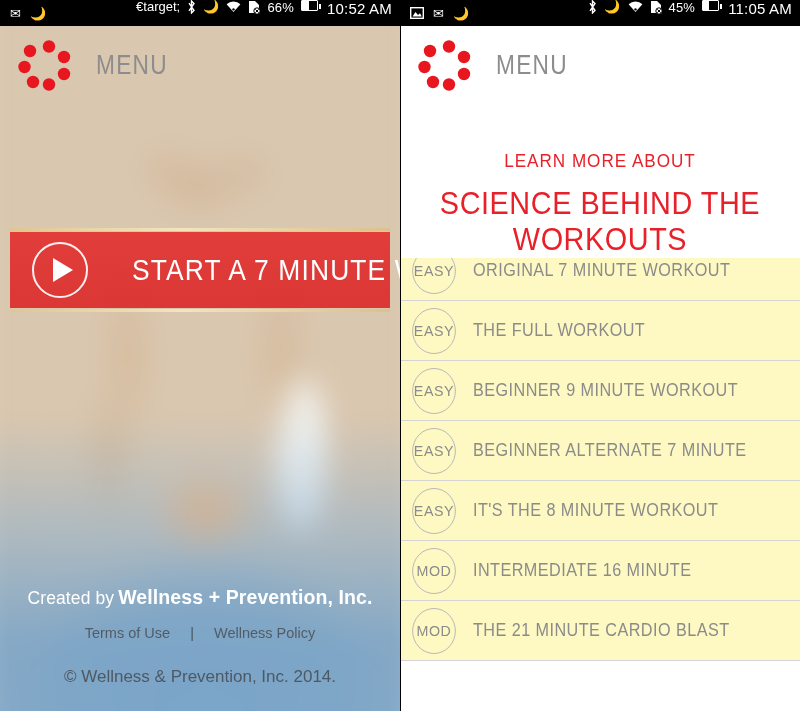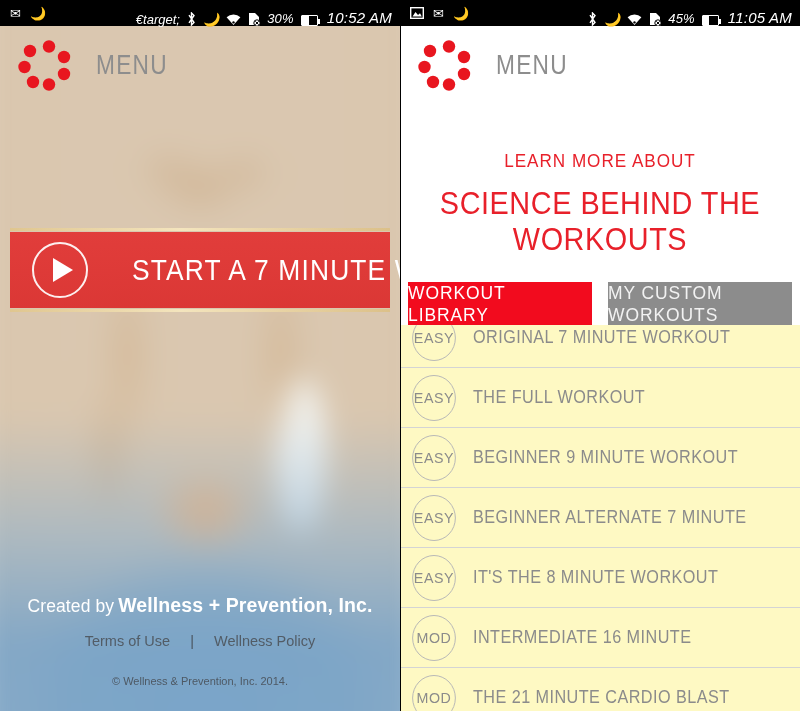--- a/index.html
+++ b/index.html
@@ -41,23 +41,22 @@
     align-items: center;
     gap: 9px;
     padding-left: 10px;
   }
   .sb-right {
     position: absolute;
     right: 8px;
     top: 0;
     height: 26px;
     display: flex;
-    align-items: flex-end;
+    align-items: flex-start;
     gap: 7px;
-    font-style: italic;
   }
   .sb-icon {
     display: inline-block;
     line-height: 1;
     font-size: 13px;
     color: #fff;
   }
   .sb-pct {
     font-size: 13px;
     letter-spacing: 0.2px;
@@ -235,21 +234,21 @@
     margin-left: 4px;
   }
   .links {
     font-size: 14.5px;
     color: #555f68;
     margin-bottom: 26px;
   }
   .links .sep { margin: 0 16px; color: #4a5560; }
   .links a { color: #525c66; text-decoration: none; }
   .copyright {
-    font-size: 11px;
+    font-size: 17px;
     color: #4e5964;
   }
 
   
   .learn-more {
     text-align: center;
     color: #e8202a;
     font-family: "Liberation Sans Narrow", "Liberation Sans", sans-serif;
     font-size: 19px;
     letter-spacing: 1.1px;
@@ -359,21 +358,21 @@
         <span class="sb-icon">🌙</span>
         <svg width="15" height="13" viewBox="0 0 15 13">
             <path d="M7.5 12 L0.6 4.2 A10 10 0 0 1 14.4 4.2 Z" fill="#fff"></path>
             <circle cx="7.5" cy="9.4" r="1.2" fill="#000"></circle>
           </svg>
         <svg width="12" height="14" viewBox="0 0 12 14">
             <path d="M1 1 h6 l4 4 v8 h-10 z" fill="#fff"></path>
             <circle cx="9" cy="11" r="3.2" fill="#fff" stroke="#000" stroke-width="1"></circle>
             <path d="M7.3 9.3 l3.4 3.4 M10.7 9.3 l-3.4 3.4" stroke="#000" stroke-width="1"></path>
           </svg>
-        <span class="sb-pct">30%</span>
+        <span class="sb-pct">66%</span>
         <span class="batt">
             <i style="width:45%"></i>
           </span>
         <span class="sb-time">10:52 AM</span>
       </div>
     </div>
 
     <div class="hero-bg">
       <div class="photo"></div>
     </div>
@@ -459,28 +458,20 @@
           <circle cx="6.5" cy="30" r="6.2" fill="#e8161f"></circle>
           <circle cx="12" cy="14" r="6.2" fill="#e8161f"></circle>
         </svg>
       </div>
       <div class="menu-label">MENU</div>
     </div>
 
     <div class="learn-more">LEARN MORE ABOUT</div>
     <div class="science-title">SCIENCE BEHIND THE WORKOUTS</div>
 
-    <div class="tabs">
-      <div class="tab active">
-        <span>WORKOUT LIBRARY</span>
-      </div>
-      <div class="tab inactive">
-        <span>MY CUSTOM WORKOUTS</span>
-      </div>
-    </div>
 
     <div class="list">
       <div class="list-scroll">
         <div class="row">
           <div class="badge">EASY</div>
           <div class="row-title">ORIGINAL 7 MINUTE WORKOUT</div>
         </div>
         <div class="row">
           <div class="badge">EASY</div>
           <div class="row-title">THE FULL WORKOUT</div>

